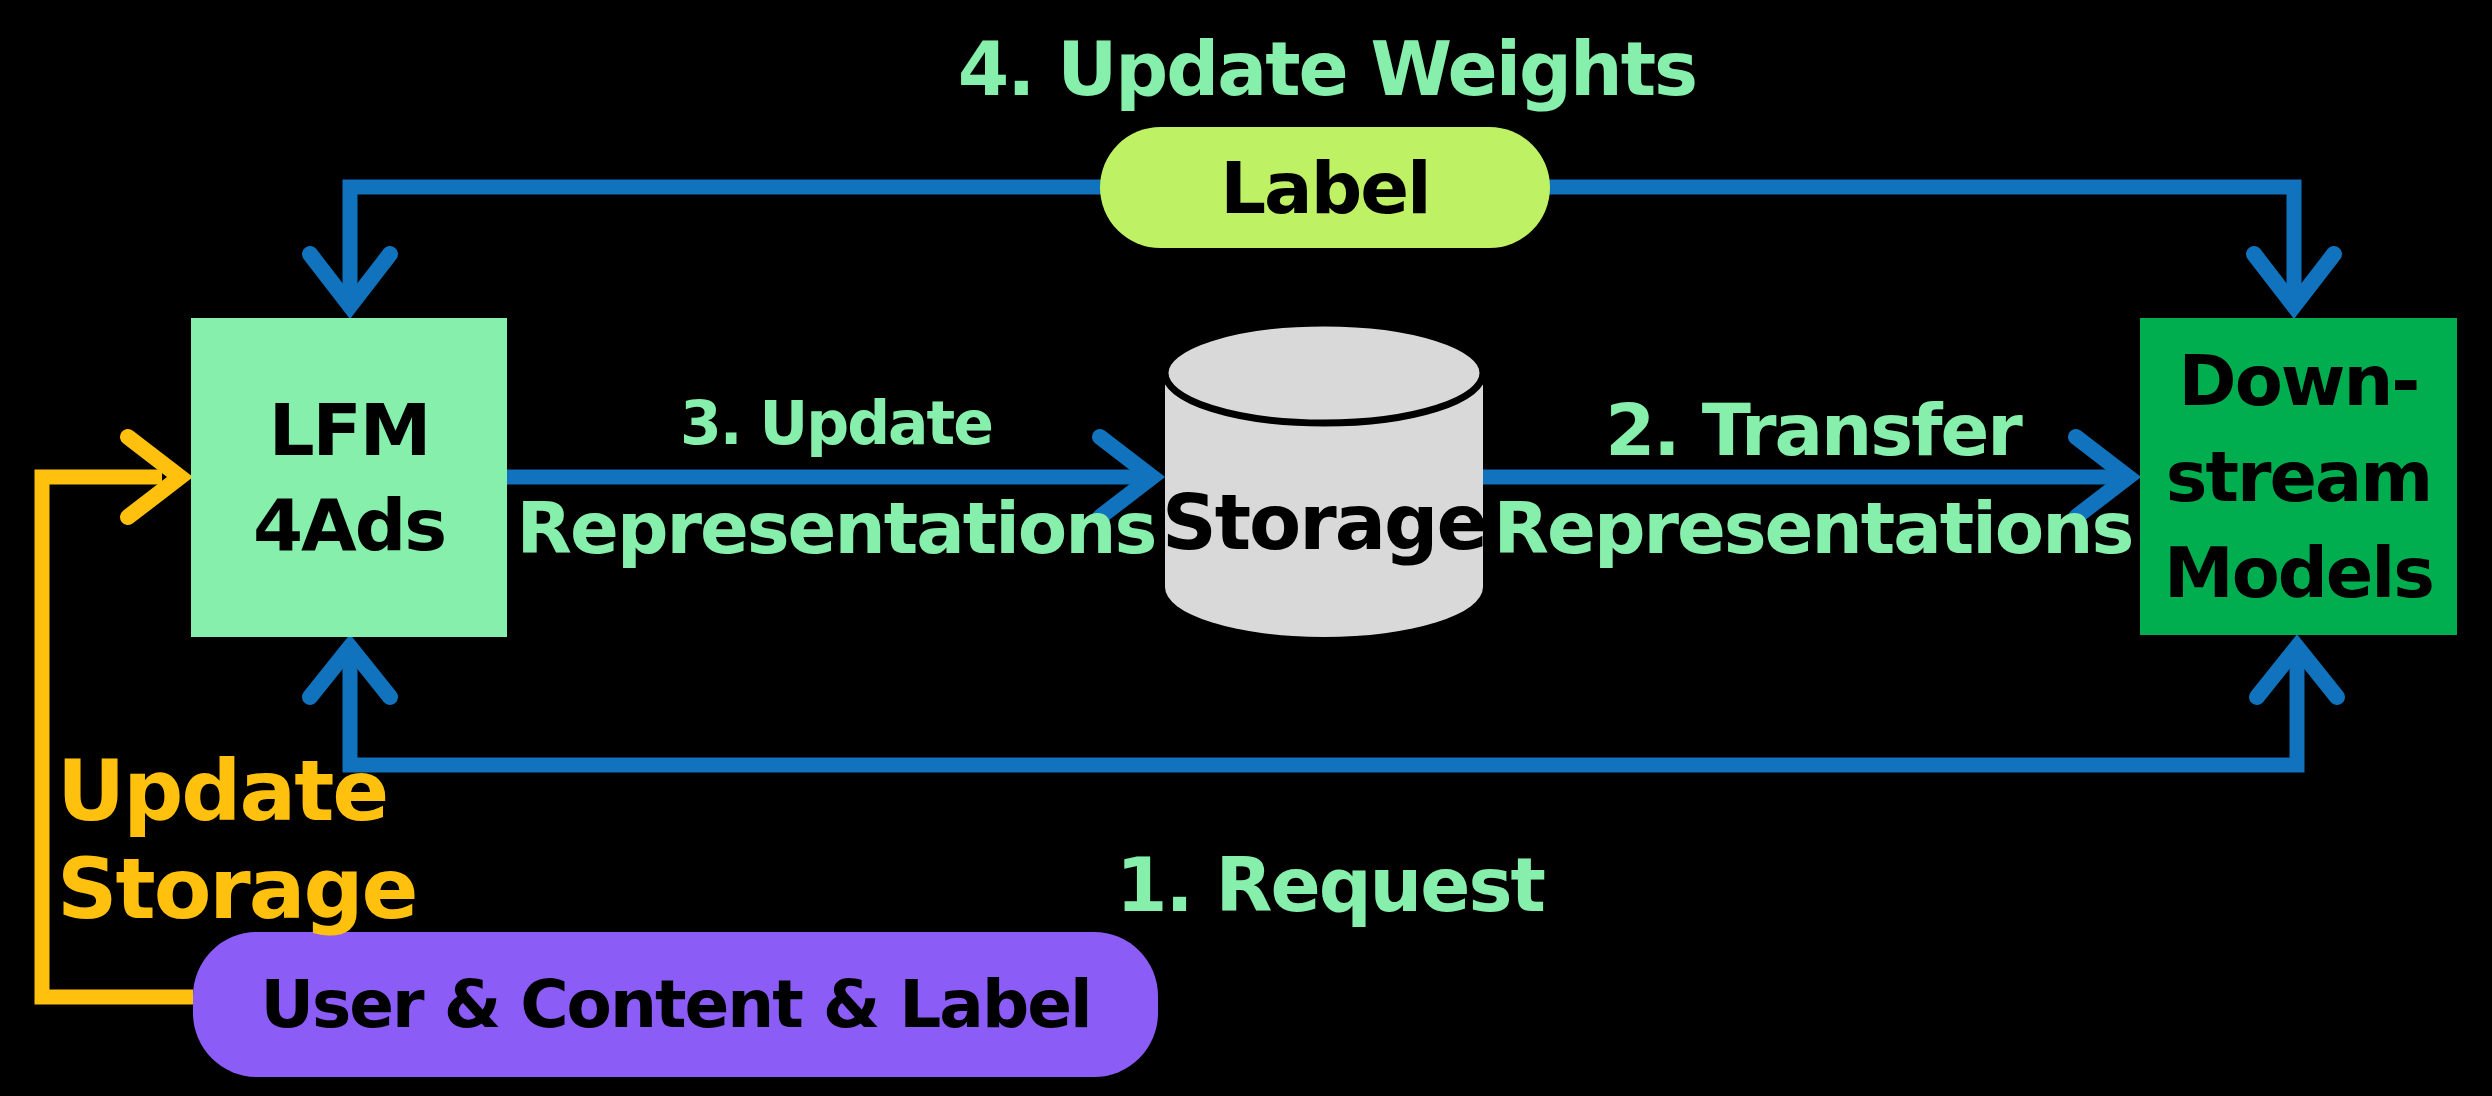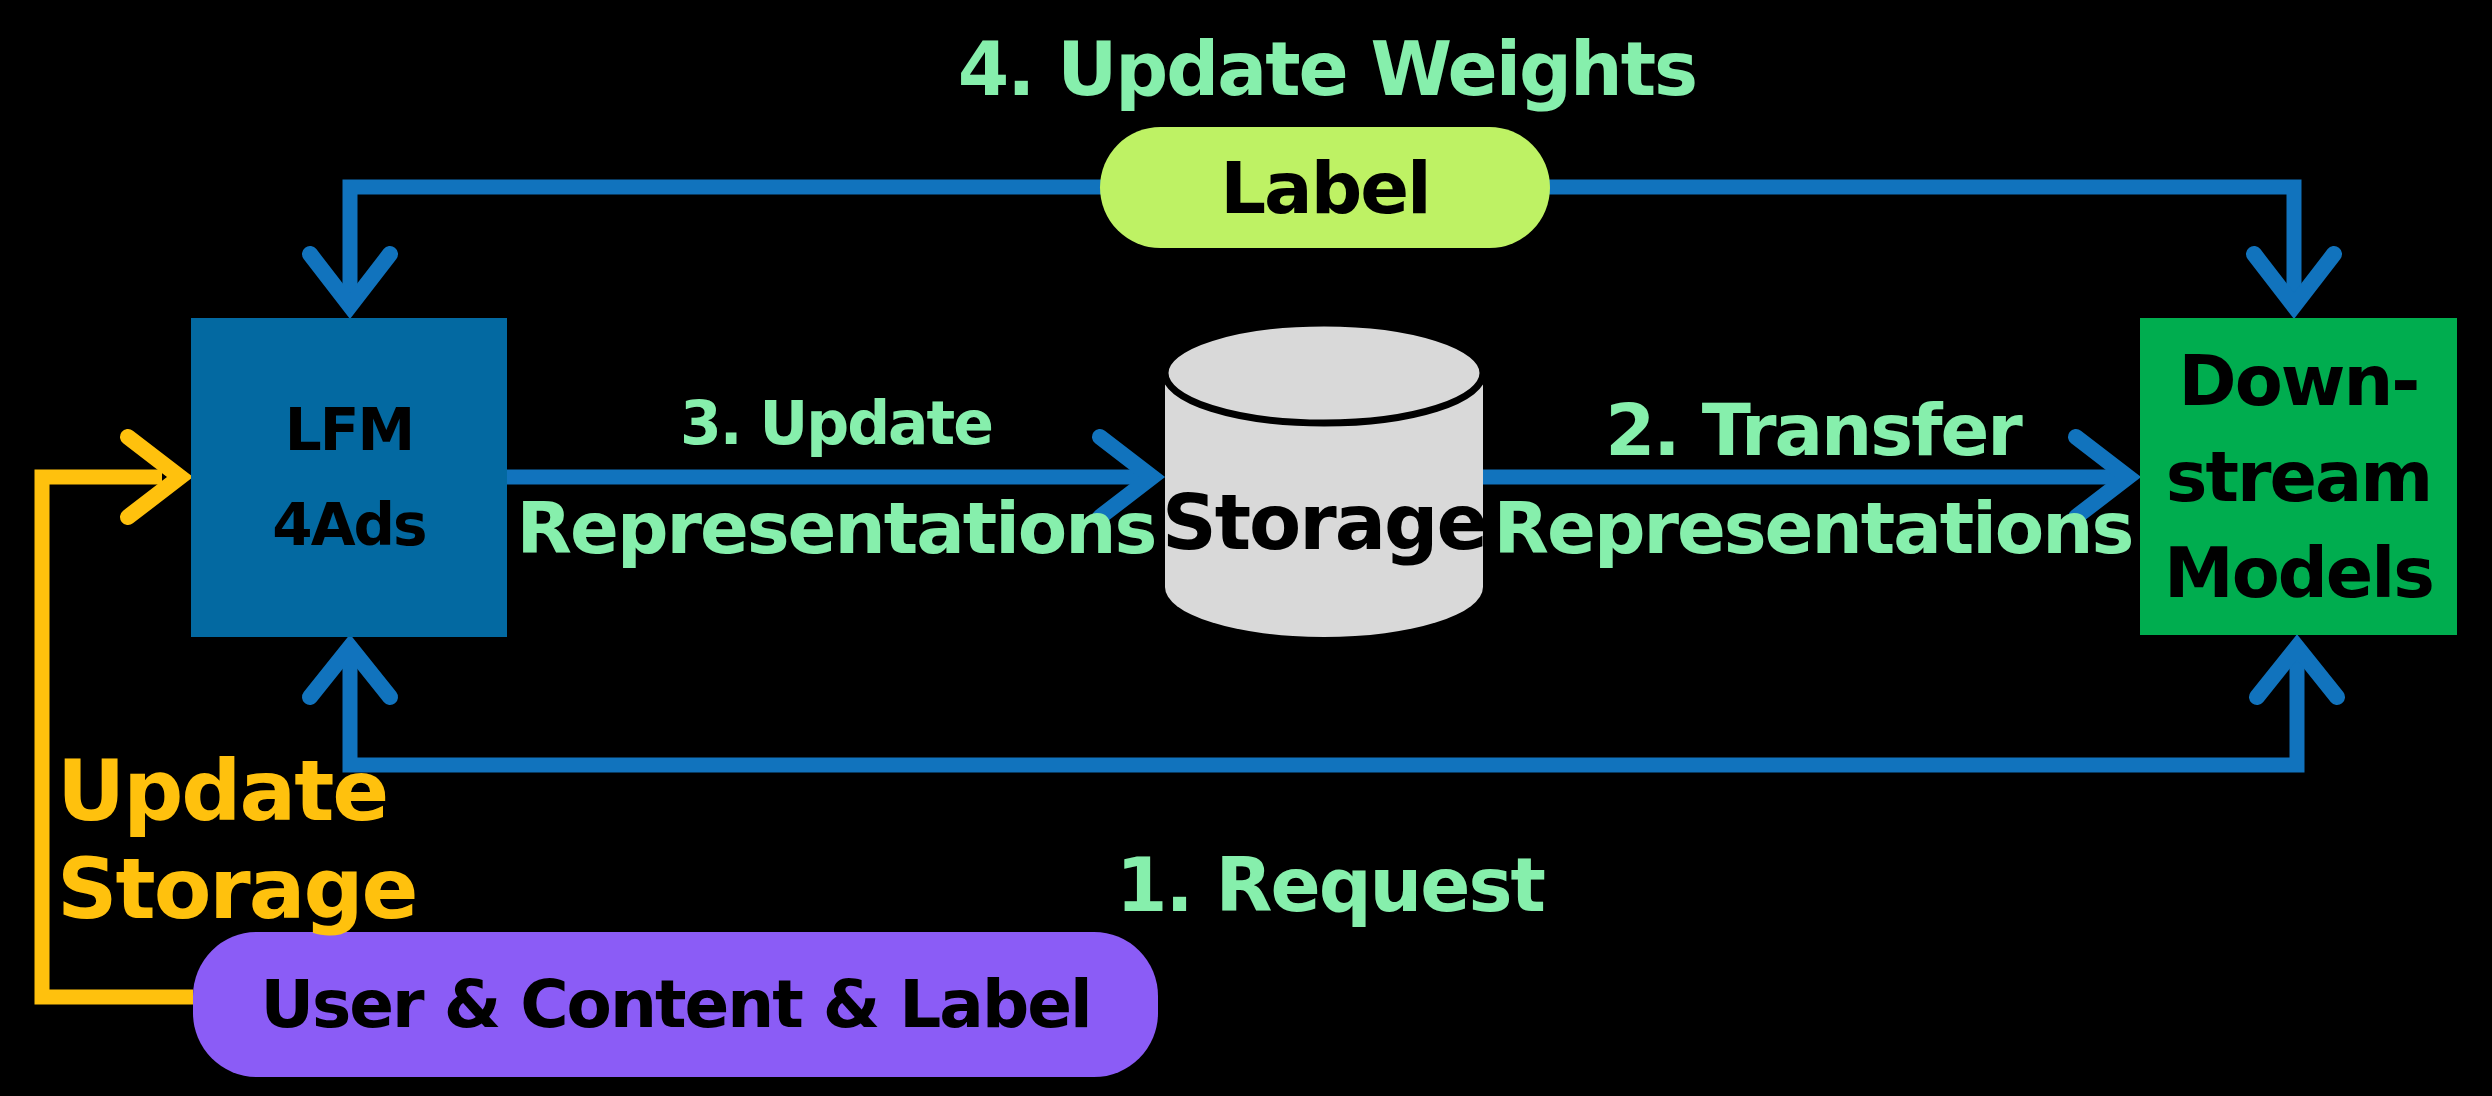--- a/index.html
+++ b/index.html
@@ -3,21 +3,21 @@
 <meta charset="utf-8">
 <style>
   html,body{margin:0;padding:0;background:#000;}
   .stage{
     position:relative;width:2492px;height:1096px;background:#000;overflow:hidden;
     font-family:"DejaVu Sans","Liberation Sans",sans-serif;font-weight:bold;
   }
   .stage svg.wires{position:absolute;left:0;top:0;z-index:1;}
   .node,.pill,.lbl{position:absolute;z-index:2;display:flex;align-items:center;justify-content:center;}
   .node{flex-direction:column;color:#000;text-align:center;}
-  .node-red{left:191px;top:318px;width:316px;height:319px;background:#0369a1;font-size:58px;line-height:95px;letter-spacing:-2px;}
+  .node-red{left:191px;top:318px;width:316px;height:319px;background:#86efac;font-size:72px;line-height:95px;letter-spacing:-2px;}
   .node-green{left:2140px;top:318px;width:317px;height:317px;background:#00AD4F;font-size:70px;line-height:96px;letter-spacing:-2px;}
   .pill{background:#bef264;color:#000;border-radius:64px;font-size:72px;letter-spacing:-2px;}
   .pill-label{left:1100px;top:127px;width:450px;height:121px;}
   .pill-userad{left:1103px;top:708px;width:455px;height:120px;}
   .pill-ucl{left:193px;top:932px;width:965px;height:145px;background:#8b5cf6;font-size:66px;}
   .lbl{color:#86efac;text-align:center;letter-spacing:-2px;white-space:nowrap;}
   .lbl-top{left:577px;top:26px;width:1500px;font-size:74px;}
   .lbl-3u{left:336px;top:388px;width:1000px;font-size:60px;}
   .lbl-3r{left:336px;top:486px;width:1000px;font-size:72px;}
   .lbl-2t{left:1313px;top:388px;width:1000px;font-size:72px;}

